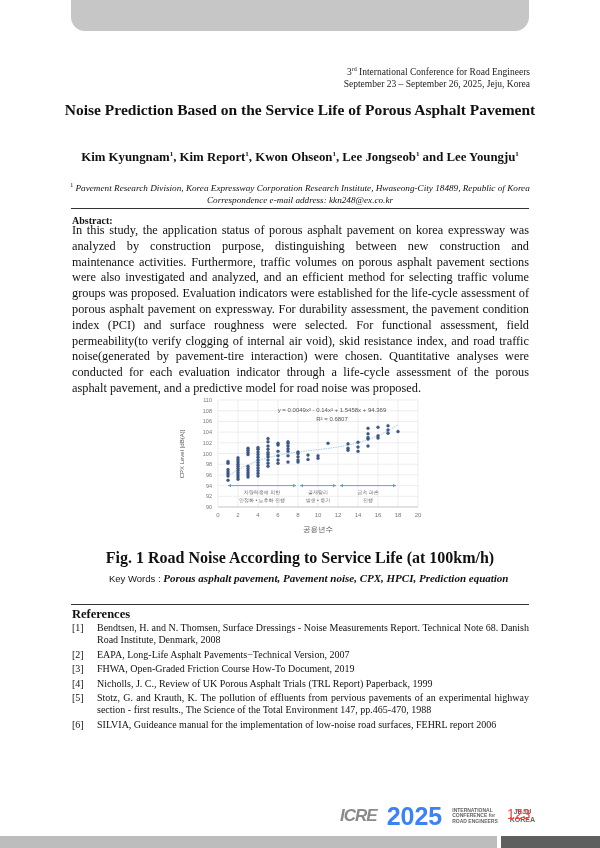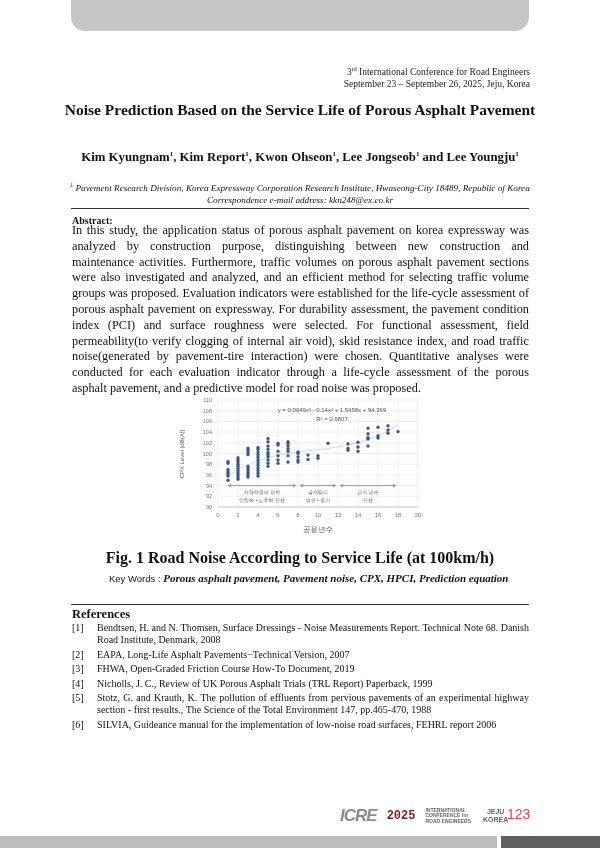--- a/index.html
+++ b/index.html
@@ -24,21 +24,21 @@
   .keywords .kw-label { font-family:"Liberation Sans", sans-serif; font-size:9.5px; }
   .keywords .kw-list { font-style:italic; font-weight:bold; }
   .ref-head { position:absolute; left:72px; top:607px; font-weight:bold; font-size:12.5px; }
   .refs { position:absolute; left:72px; top:622px; width:457px; font-size:10px; line-height:12px; }
   .ref { display:flex; margin-bottom:2.5px; }
   .ref .num { width:25px; flex:none; }
   .ref .txt { flex:1; text-align:justify; }
   .footer-logo { position:absolute; left:340px; top:805px; height:22px; display:flex; align-items:center; gap:10px;
                  font-family:"Liberation Sans", sans-serif; color:#555; }
   .logo-mark { font-weight:bold; font-style:italic; font-size:17px; color:#8a8a8a; letter-spacing:-1px; }
-  .logo-year { font-weight:bold; font-size:12px; color:#7f1d1d;font-family:Liberation Mono, monospace; }
+  .logo-year { font-weight:bold; font-size:25px; color:#3b82f6; }
   .logo-small { font-size:5px; line-height:5.6px; color:#666; font-weight:bold; }
   .logo-jeju { font-size:7px; line-height:8px; color:#666; font-weight:bold; text-align:center; margin-left:2px; }
   .page-num { position:absolute; left:507px; top:806px; font-family:"Liberation Sans", sans-serif; font-size:14px; color:#ef4444; }
   .bottom-bar-left { position:absolute; left:0; top:836px; width:497px; height:12px; background:#bdbdbd; }
   .bottom-bar-right { position:absolute; left:501px; top:836px; width:99px; height:12px; background:#5f5f5f; }
 </style>
 </head>
 <body>
 
 <div class="top-bar"></div>

